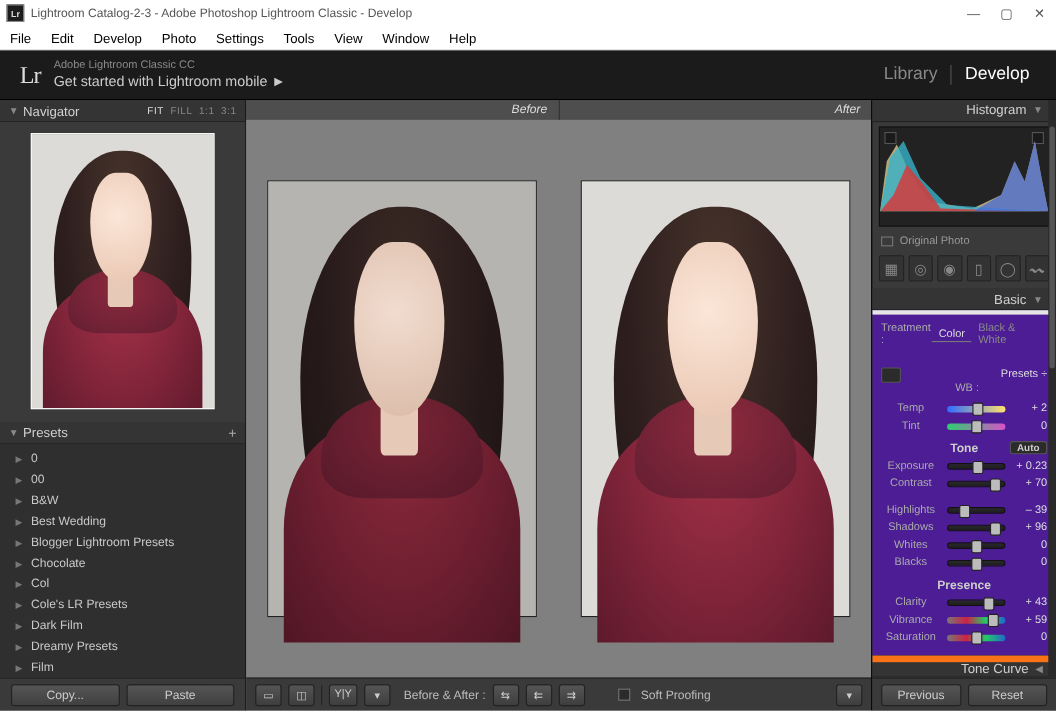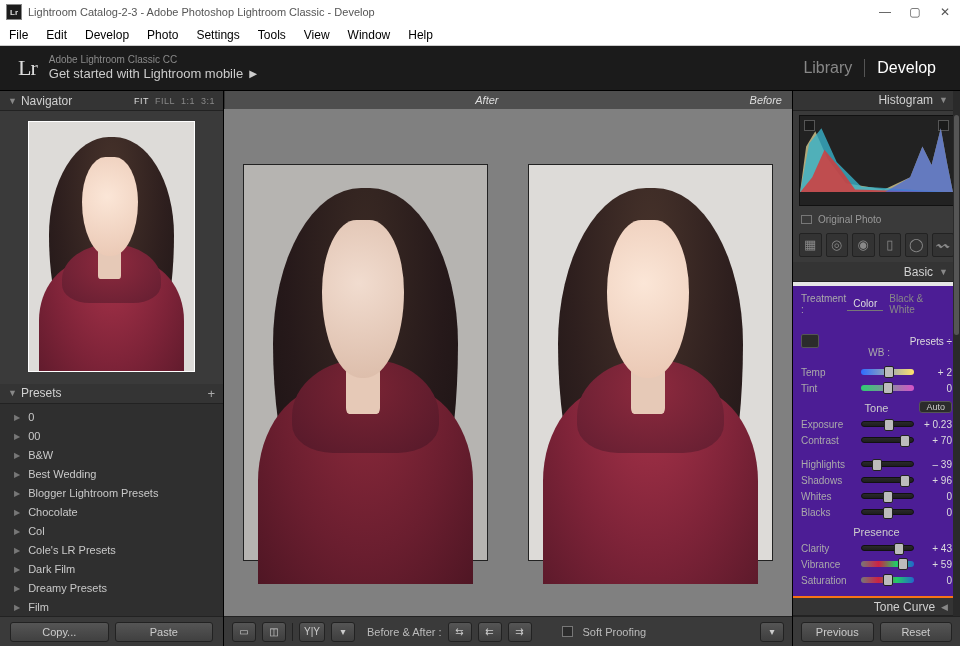--- a/index.html
+++ b/index.html
@@ -102,33 +102,33 @@
   .treat-row { display: flex; align-items: center; justify-content: space-between; padding: 2px 0 6px; font-size: 10px; }
   .treat-row .tab { color: #888; padding: 1px 6px; }
   .treat-row .tab.sel { color: #ddd; border-bottom: 1px solid #777; }
 
   .wb-row { display: flex; align-items: center; gap: 6px; padding: 2px 0 6px; }
   .wb-row .dropper { width: 18px; height: 14px; background: #2b2b2b; border: 1px solid #555; border-radius: 2px; }
   .wb-row .wb-lab { flex: 1; text-align: right; color: #aaa; margin-top: 23px; }
   .wb-row .wb-val { width: 56px; text-align: right; color: #ddd; }
 
   .slider-row { display: flex; align-items: center; height: 16px; gap: 6px; }
-  .slider-row .sl-label { width: 54px; text-align: left; color: #aaa; font-size: 10px; }
+  .slider-row .sl-label { width: 54px; text-align: center; color: #aaa; font-size: 10px; }
   .slider-row .sl-track { flex: 1; height: 6px; border-radius: 3px; position: relative; }
   .slider-row .sl-knob  { position: absolute; top: -3px; width: 10px; height: 12px; background: #bcbcbc; border: 1px solid #222; border-radius: 2px; transform: translateX(-50%); }
   .slider-row .sl-val   { width: 32px; text-align: right; color: #ddd; font-size: 10px; }
   .sl-plain { background: linear-gradient(#2a2a2a,#1e1e1e); border: 1px solid #111; }
   .sl-temp  { background: linear-gradient(90deg,#2e6cff,#ffe26b); }
   .sl-tint  { background: linear-gradient(90deg,#2ecc71,#d653c8); }
   .sl-vib   { background: linear-gradient(90deg,#777,#c24,#2c6,#26c); }
 
-  .sub-head { text-align: center; color: #ccc; font-size: 11px; margin: 6px 0 2px; position: relative; }
+  .sub-head { text-align: center; color: #ccc; font-size: 11px; margin: 6px 0 2px; position: relative; font-weight: bold; }
   .sub-head .auto { position: absolute; right: 0; top: -1px; font-size: 9px; color: #ccc; background: #2b2b2b; border: 1px solid #555; padding: 0 6px; border-radius: 3px; }
 
-  .collapsed-head { border-top: 2px solid #f97316; padding-left: 13px; }
+  .collapsed-head { border-top: 6px solid #f97316; padding-left: 13px; }
 
   .right-footer { height: 30px; background: #3a3a3a; display: flex; gap: 6px; padding: 4px 8px; align-items: center; border-top: 1px solid #222; }
 
   .right-sb { position: absolute; right: 0; top: 0; bottom: 30px; width: 7px; background: #2a2a2a; }
   .right-sb .thumb { position: absolute; left: 1px; right: 1px; top: 24px; height: 220px; background: #555; border-radius: 3px; }
 </style>
 </head>
 <body>
 
 <div class="titlebar">
@@ -247,22 +247,22 @@
         </div>
 
       <div class="left-footer">
         <div class="lr-btn">Copy...</div>
         <div class="lr-btn">Paste</div>
       </div>
     </div>
 
     <div class="center">
       <div class="center-top">
+        <div class="half before">Before</div>
         <div class="half after">After</div>
-        <div class="half before">Before</div>
       </div>
       <div class="center-main">
         <div class="pane">
             <div class="photo">
           <div class="portrait before">
                 <div class="bg"></div>
                 <div class="hair"></div>
                 <div class="body"></div>
                 <div class="hood"></div>
                 <div class="neck"></div>

